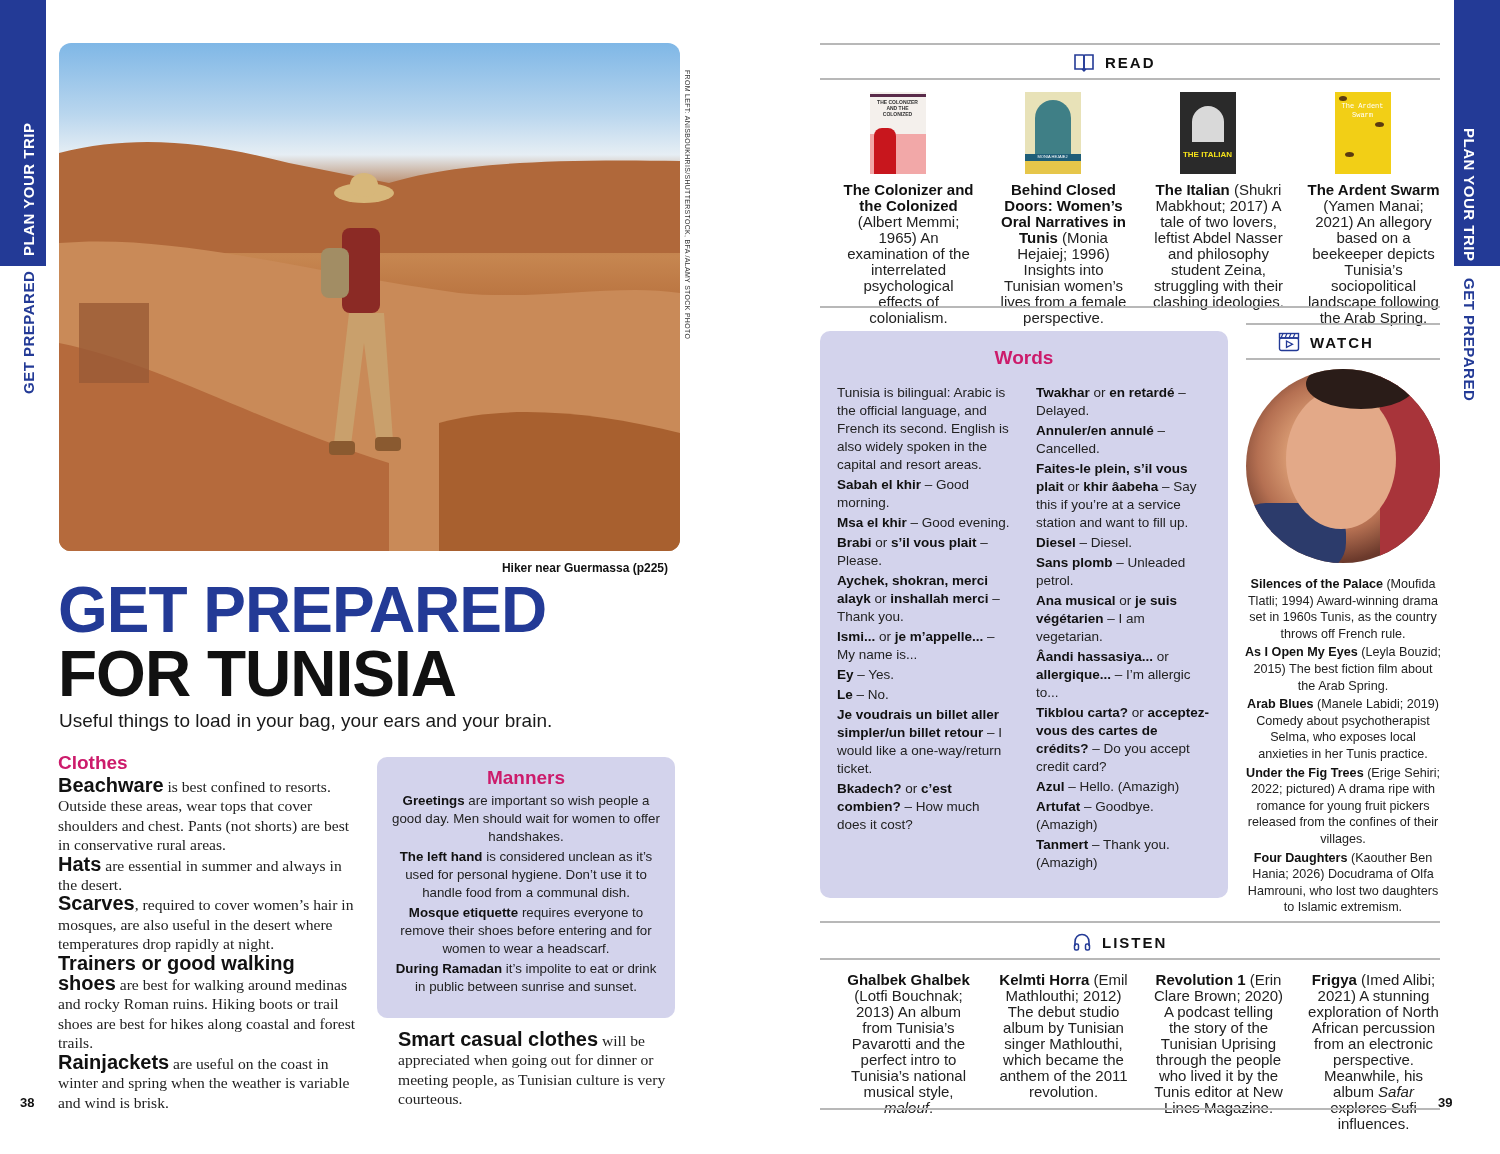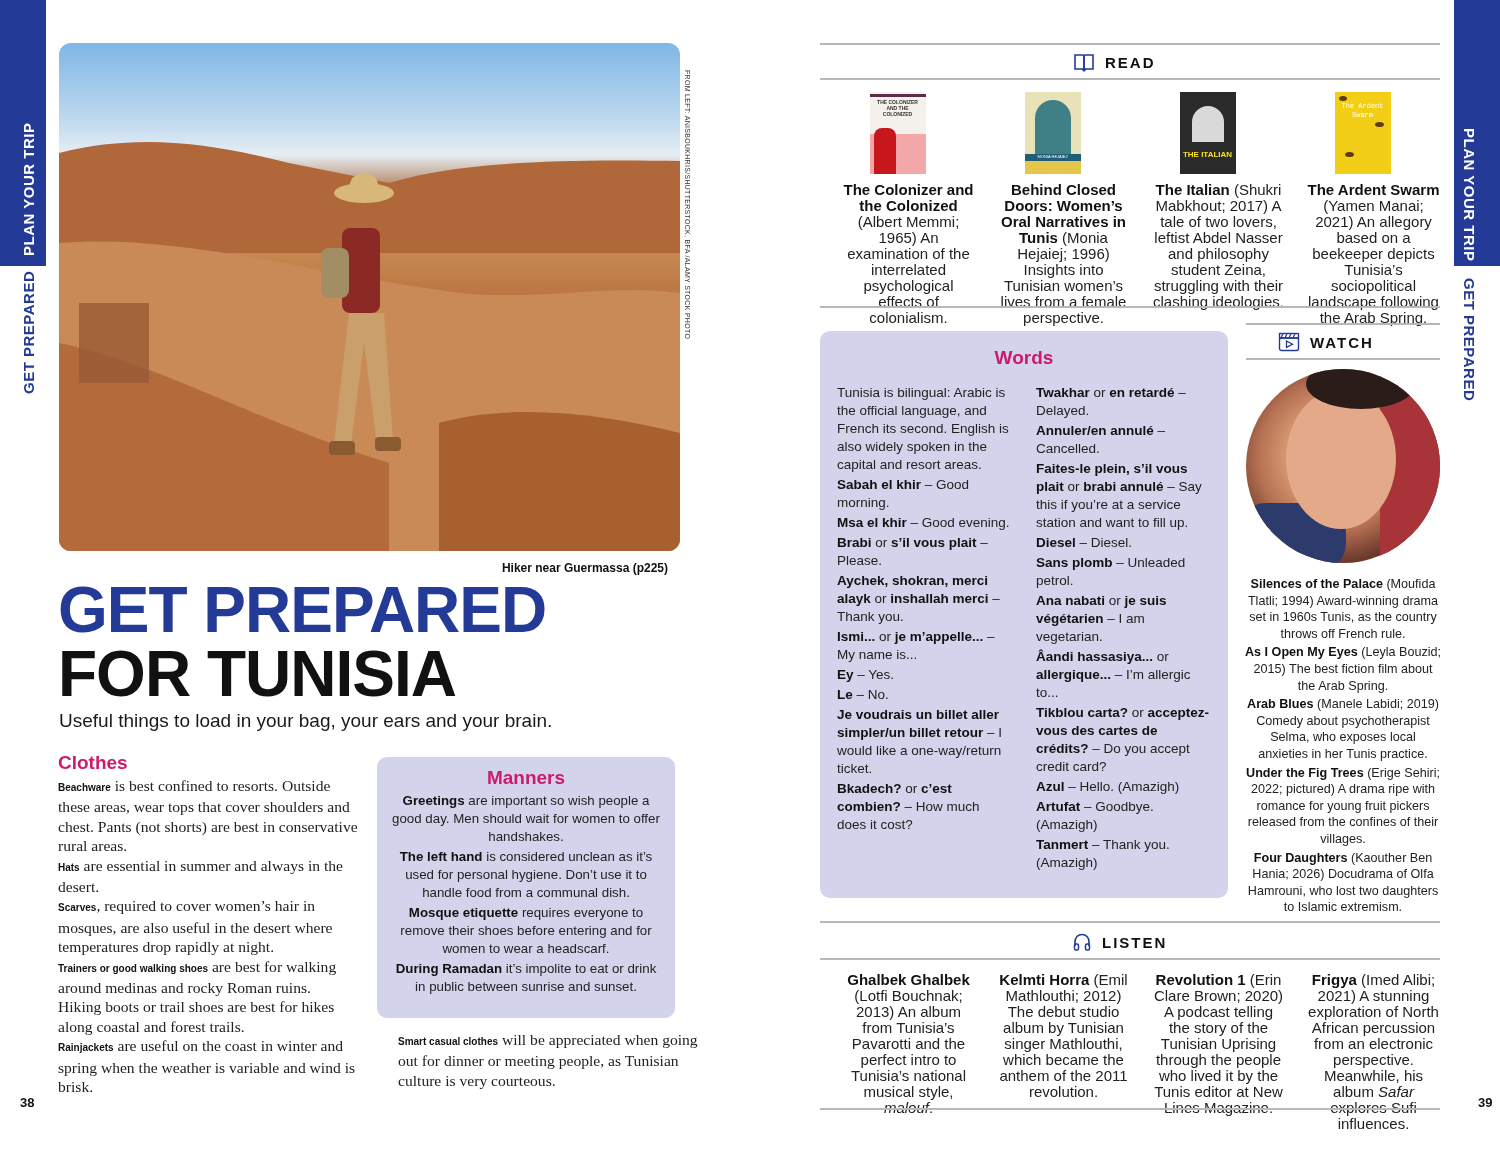--- a/index.html
+++ b/index.html
@@ -24,21 +24,21 @@
   .caption { position: absolute; right: 832px; top: 561px; font-size: 12px; font-weight: bold; color: #111; }
 
   .title1 { position: absolute; left: 58px; top: 578px; font-size: 64px; font-weight: bold; color: #233a96; letter-spacing: -1px; line-height: 1; }
   .title2 { position: absolute; left: 58px; top: 642px; font-size: 64px; font-weight: bold; color: #111; letter-spacing: -1px; line-height: 1; }
   .subtitle { position: absolute; left: 59px; top: 710px; font-size: 19px; color: #1a1a1a; }
 
   
   .clothes { position: absolute; left: 58px; top: 752px; width: 300px; }
   .section-h { font-family: "Liberation Sans", sans-serif; font-weight: bold; font-size: 19px; color: #cc1b6b; margin-bottom: 2px; }
   .serif-p { font-family: "Liberation Serif", serif; font-size: 15.6px; line-height: 19.4px; color: #222; }
-  .serif-p b { font-family: "Liberation Sans", sans-serif; font-size: 10px; color: #111; }
+  .serif-p b { font-family: "Liberation Sans", sans-serif; font-size: 20px; color: #111; }
 
   
   .manners { position: absolute; left: 377px; top: 757px; width: 298px; height: 261px; background: #d3d3ec; border-radius: 10px; padding: 10px 12px; text-align: center; }
   .manners .section-h { margin-bottom: 3px; }
   .sans-p { font-family: "Liberation Sans", sans-serif; font-size: 13.3px; line-height: 18px; color: #222; margin-bottom: 2px; }
   .sans-p b { color: #111; }
   .smart { position: absolute; left: 398px; top: 1030px; width: 300px; }
 
   .page-num { position: absolute; top: 1095px; font-size: 13px; font-weight: bold; color: #111; }
 
@@ -183,24 +183,24 @@
       <p class="wp"><b>Aychek, shokran, merci alayk</b><span> or </span><b>inshallah merci</b><span> – Thank you.</span></p>
       <p class="wp"><b>Ismi...</b><span> or </span><b>je m’appelle...</b><span> – My name is...</span></p>
       <p class="wp"><b>Ey</b><span> – Yes.</span></p>
       <p class="wp"><b>Le</b><span> – No.</span></p>
       <p class="wp"><b>Je voudrais un billet aller simpler/un billet retour</b><span> – I would like a one-way/return ticket.</span></p>
       <p class="wp"><b>Bkadech?</b><span> or </span><b>c’est combien?</b><span> – How much does it cost?</span></p>
     </div>
     <div class="words-col">
       <p class="wp"><b>Twakhar</b><span> or </span><b>en retardé</b><span> – Delayed.</span></p>
       <p class="wp"><b>Annuler/en annulé</b><span> – Cancelled.</span></p>
-      <p class="wp"><b>Faites-le plein, s’il vous plait</b><span> or </span><b>brabi annulé</b><span> – Say this if you’re at a service station and want to fill up.</span></p>
+      <p class="wp"><b>Faites-le plein, s’il vous plait</b><span> or </span><b>khir âabeha</b><span> – Say this if you’re at a service station and want to fill up.</span></p>
       <p class="wp"><b>Diesel</b><span> – Diesel.</span></p>
       <p class="wp"><b>Sans plomb</b><span> – Unleaded petrol.</span></p>
-      <p class="wp"><b>Ana nabati</b><span> or </span><b>je suis végétarien</b><span> – I am vegetarian.</span></p>
+      <p class="wp"><b>Ana musical</b><span> or </span><b>je suis végétarien</b><span> – I am vegetarian.</span></p>
       <p class="wp"><b>Âandi hassasiya...</b><span> or </span><b>allergique...</b><span> – I’m allergic to...</span></p>
       <p class="wp"><b>Tikblou carta?</b><span> or </span><b>acceptez-vous des cartes de crédits?</b><span> – Do you accept credit card?</span></p>
       <p class="wp"><b>Azul</b><span> – Hello. (Amazigh)</span></p>
       <p class="wp"><b>Artufat</b><span> – Goodbye. (Amazigh)</span></p>
       <p class="wp"><b>Tanmert</b><span> – Thank you. (Amazigh)</span></p>
     </div>
   </div>
 </div>
 
 <div class="hr" style="left:1246px; top:323px; width:194px;"></div>
@@ -247,13 +247,13 @@
     </div>
   <div class="book">
       <div class="book-text"><b>Revolution 1</b><span> (Erin Clare Brown; 2020) A podcast telling the story of the Tunisian Uprising through the people who lived it by the Tunis editor at New Lines Magazine.</span></div>
     </div>
   <div class="book">
       <div class="book-text"><b>Frigya</b><span> (Imed Alibi; 2021) A stunning exploration of North African percussion from an electronic perspective. Meanwhile, his album </span><i>Safar</i><span> explores Sufi influences.</span></div>
     </div>
 </div>
 <div class="hr" style="left:820px; top:1108px; width:620px;"></div>
 
-<div class="page-num" style="left:1478px;">39</div>
+<div class="page-num" style="left:1438px;">39</div>
 
 </body></html>

